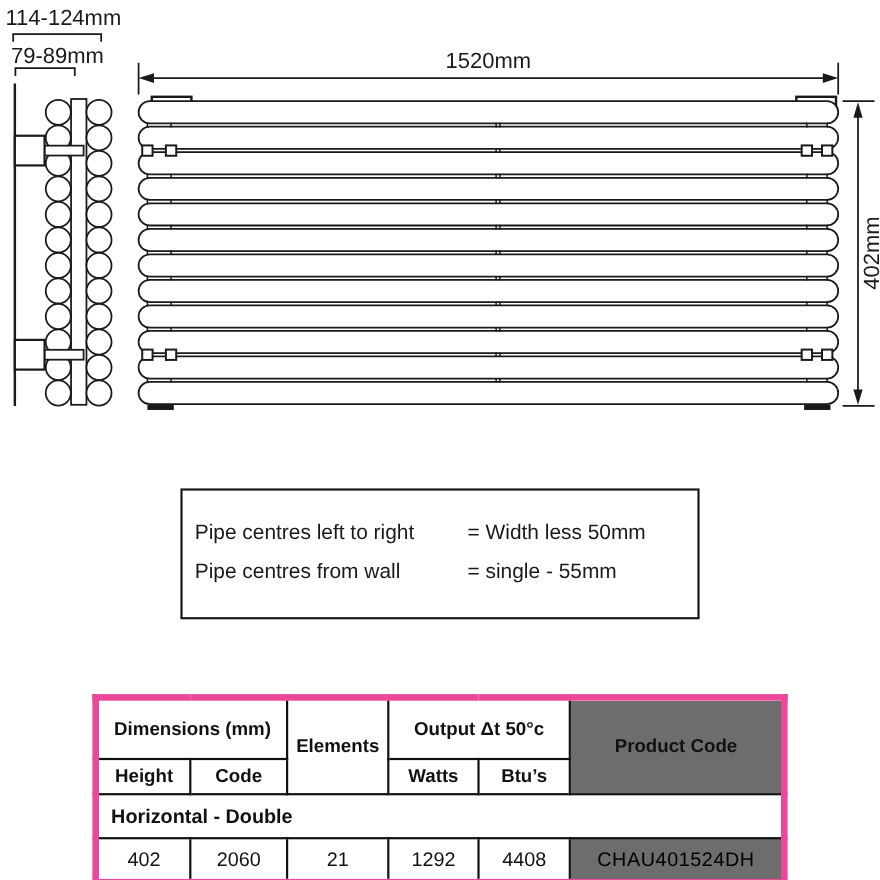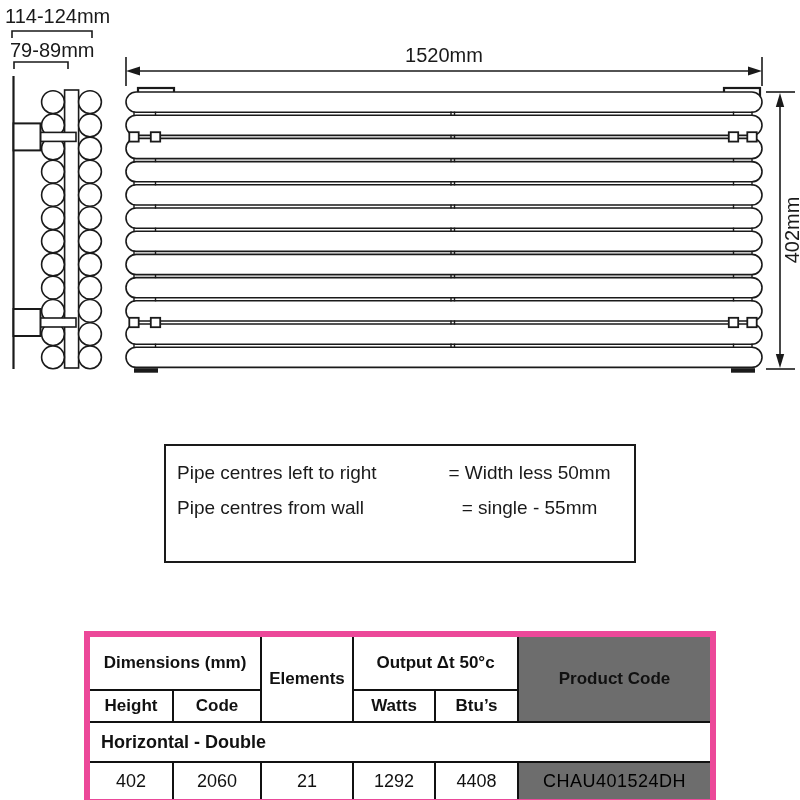--- a/index.html
+++ b/index.html
@@ -6,26 +6,26 @@
   body{width:800px;height:800px;overflow:hidden;font-family:"Liberation Sans",sans-serif;}
   .canvas{position:relative;width:699px;height:800px;background:#ffffff;}
 
   
   #diagram-svg{position:absolute;left:0;top:0;}
   .dim-text{font-family:"Liberation Sans",sans-serif;font-size:20px;fill:#1a1a1a;}
 
   
   .notes-box{
     position:absolute;left:164px;top:444px;width:472px;height:119px;
-    border:2px solid #1a1a1a;box-sizing:border-box;padding-top:9px;
+    border:2px solid #1a1a1a;box-sizing:border-box;padding-top:21px;
     background:#ffffff;
   }
   .note-row{display:flex;align-items:center;height:35px;font-size:19px;color:#1a1a1a;}
   .note-label{width:259px;padding-left:11px;box-sizing:border-box;}
-  .note-value{flex:1;text-align:center;}
+  .note-value{flex:1;}
 
   
   .spec-table{
     position:absolute;left:84px;top:631px;width:632px;
     border-collapse:collapse;table-layout:fixed;
     border:6px solid #ec4899;color:#111111;background:#ffffff;
   }
   .spec-table th,.spec-table td{
     border:2px solid #111111;text-align:center;vertical-align:middle;
     padding:0;font-size:17px;overflow:hidden;

